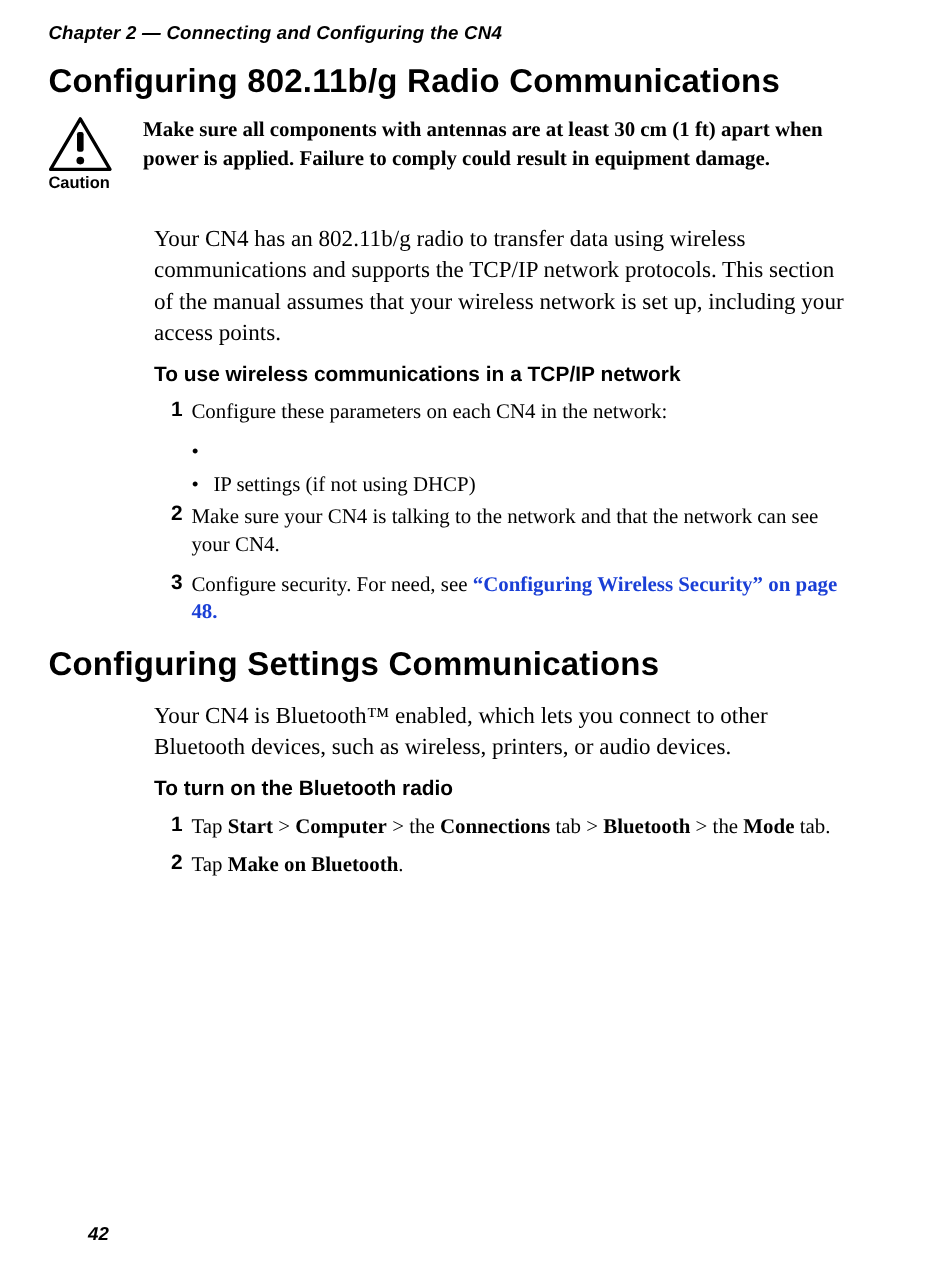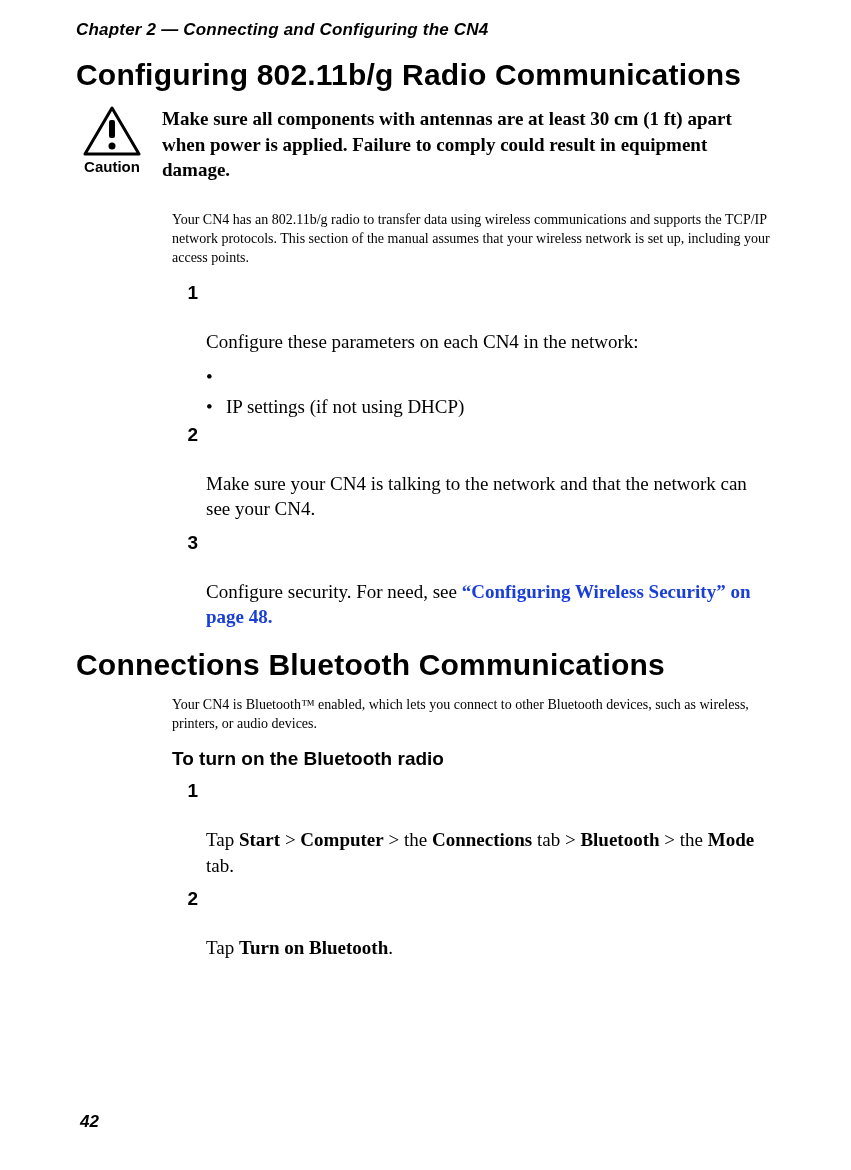--- a/index.html
+++ b/index.html
@@ -10,21 +10,21 @@
     height: 1170px;
     background: #fff;
     font-family: Georgia, 'Times New Roman', serif;
     color: #000;
   }
   .page {
     position: relative;
     width: 851px;
     height: 1170px;
     box-sizing: border-box;
-    padding: 20px 80px 0 76px;
+    padding: 20px 80px 0 44px;
   }
   .running-head {
     font-family: 'Arial Narrow', Arial, sans-serif;
     font-weight: 700;
     font-style: italic;
     font-size: 17px;
     letter-spacing: 0.2px;
     margin-bottom: 18px;
     font-stretch: condensed;
   }
@@ -40,41 +40,41 @@
     display: flex;
     align-items: flex-start;
     gap: 14px;
     margin-bottom: 28px;
   }
   .caution-icon {
     width: 72px;
     flex: 0 0 72px;
     display: flex;
     flex-direction: column;
-    align-items: center;
+    align-items: flex-start;
   }
   .caution-label {
     font-family: 'Arial Narrow', Arial, sans-serif;
     font-weight: 700;
     font-size: 15px;
     margin-top: 2px;
     font-stretch: condensed;
   }
   .caution-text {
     font-family: Georgia, 'Times New Roman', serif;
     font-weight: 700;
     font-size: 19px;
     line-height: 1.35;
     flex: 1;
   }
   .body-block {
     margin-left: 96px;
   }
   p.body {
-    font-size: 14px;
+    font-size: 21px;
     line-height: 1.35;
     margin: 0 0 14px 0;
   }
   .subhead {
     font-family: 'Arial Narrow', Arial, sans-serif;
     font-weight: 700;
     font-size: 19px;
     margin: 0 0 10px 0;
     font-stretch: condensed;
   }
@@ -90,21 +90,20 @@
     width: 26px;
     flex: 0 0 26px;
     text-align: right;
     padding-right: 8px;
     font-stretch: condensed;
   }
   .numitem .txt {
     font-size: 19px;
     line-height: 1.35;
     flex: 1;
-    margin-top: 47px;
   }
   .bullet {
     display: flex;
     align-items: flex-start;
     margin: 4px 0 4px 34px;
   }
   .bullet .dot {
     width: 20px;
     flex: 0 0 20px;
     font-size: 19px;
@@ -150,20 +149,21 @@
         <rect x="26" y="14" width="6" height="18" rx="2" fill="#000"></rect>
         <circle cx="29" cy="40" r="3.5" fill="#000"></circle>
       </svg>
       <div class="caution-label">Caution</div>
     </div>
     <div class="caution-text">Make sure all components with antennas are at least 30 cm (1 ft) apart when power is applied. Failure to comply could result in equipment damage.</div>
   </div>
 
   <div class="body-block">
     <p class="body">Your CN4 has an 802.11b/g radio to transfer data using wireless communications and supports the TCP/IP network protocols. This section of the manual assumes that your wireless network is set up, including your access points.</p>
+    <div class="subhead">To use wireless communications in a TCP/IP network</div>
 
     <div class="numitem">
       <div class="num">1</div>
       <div class="txt">Configure these parameters on each CN4 in the network:</div>
     </div>
     <div class="bullet">
       <div class="dot">•</div>
     </div>
     <div class="bullet">
       <div class="dot">•</div>
@@ -176,37 +176,37 @@
     </div>
 
     <div class="numitem">
       <div class="num">3</div>
       <div class="txt">
         <span>Configure security. For need, see </span><span class="link">“Configuring Wireless Security” on page 48.</span>
       </div>
     </div>
   </div>
 
-  <h1 class="section" style="margin-top:18px;">Connections Bluetooth Communications</h1>
+  <h1 class="section" style="margin-top:18px;">Configuring Settings Communications</h1>
 
   <div class="body-block">
     <p class="body">Your CN4 is Bluetooth™ enabled, which lets you connect to other Bluetooth devices, such as wireless, printers, or audio devices.</p>
     <div class="subhead">To turn on the Bluetooth radio</div>
 
     <div class="numitem">
       <div class="num">1</div>
       <div class="txt">
         <span>Tap </span><span class="bold">Start</span><span> &gt; </span><span class="bold">Computer</span><span> &gt; the </span><span class="bold">Connections</span><span> tab &gt; </span><span class="bold">Bluetooth</span><span> &gt; the </span><span class="bold">Mode</span><span> tab.</span>
       </div>
     </div>
 
     <div class="numitem">
       <div class="num">2</div>
       <div class="txt">
-        <span>Tap </span><span class="bold">Turn on Bluetooth</span><span>.</span>
+        <span>Tap </span><span class="bold">Make on Bluetooth</span><span>.</span>
       </div>
     </div>
   </div>
 
   <div class="footer">
     <span>42</span>
   </div>
 
 </div>
 

